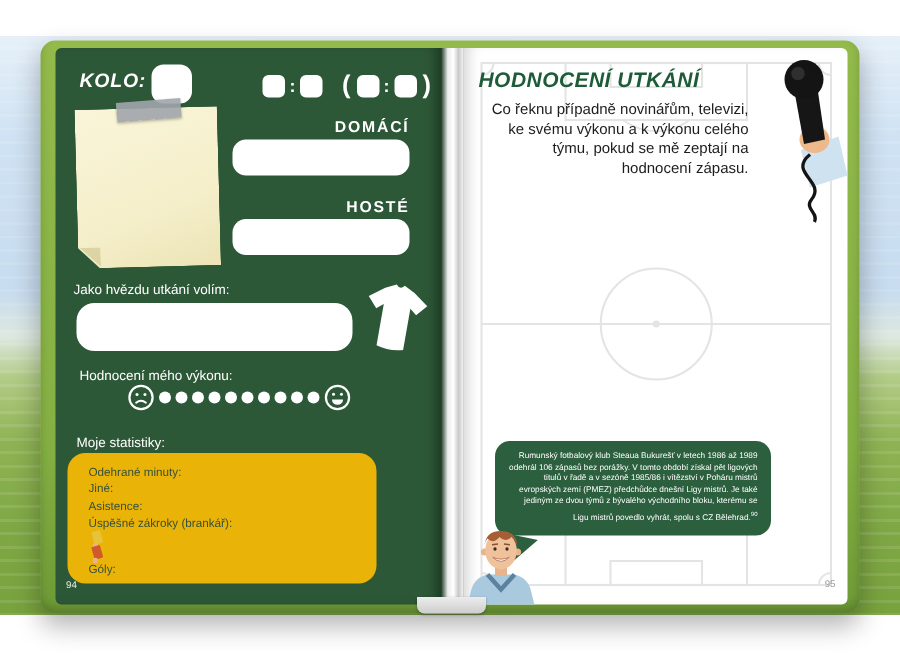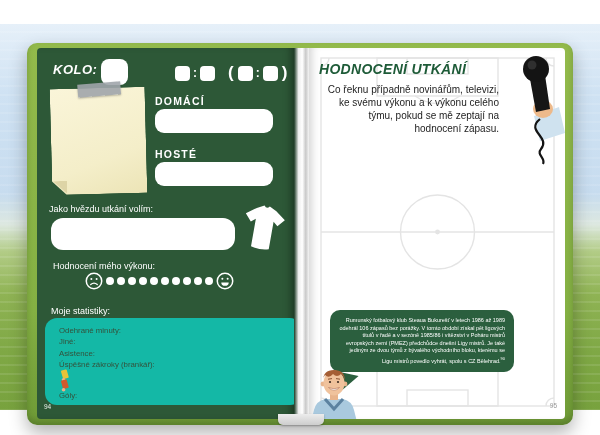--- a/index.html
+++ b/index.html
@@ -6,21 +6,21 @@
   .scene{position:relative;width:600px;height:435px;background:#ffffff;overflow:hidden;
          font-family:"Liberation Sans",sans-serif;}
   
   .photo-bg{position:absolute;left:0;top:24px;width:600px;height:386px;
     background:
       repeating-linear-gradient(180deg, rgba(255,255,255,0) 0 7px, rgba(255,255,255,0.10) 7px 9px),
       linear-gradient(180deg,#e6f0f9 0%,#cfe2f3 18%,#c7dcef 44%,#dde8e0 52%,#b2cc86 59%,#8fb354 70%,#7fa845 85%,#78a23e 100%);}
   
   .book{position:absolute;left:27px;top:27px;width:546px;height:382px;border-radius:10px;
     background:linear-gradient(180deg,#93ba4b 0%,#84b043 70%,#6e9a36 100%);
-    box-shadow:0 8px 18px rgba(0,0,0,0.30), inset 0 -4px 6px rgba(0,0,0,0.18);margin-top:16px;}
+    box-shadow:0 8px 18px rgba(0,0,0,0.30), inset 0 -4px 6px rgba(0,0,0,0.18);}
   .page{position:absolute;top:5px;height:371px;}
   .page-left{left:10px;width:257px;background:#2D5837;border-radius:4px 0 0 4px;
     box-shadow:inset -7px 0 9px -5px rgba(0,0,0,0.45);}
   .gutter{position:absolute;top:5px;left:267px;width:15px;height:371px;
     background:linear-gradient(90deg,#1c3a24 0%,#ececec 30%,#ffffff 55%,#c9c9c9 78%,#f4f4f4 100%);}
   .page-right{left:282px;width:256px;background:#ffffff;border-radius:0 4px 4px 0;overflow:hidden;
     box-shadow:inset 8px 0 10px -6px rgba(0,0,0,0.20);text-align:right;}
   .spine-tab{position:absolute;left:251px;top:371px;width:46px;height:11px;
     background:linear-gradient(180deg,#ececec,#cdcdcd);border-radius:0 0 5px 5px;
     box-shadow:0 1px 2px rgba(0,0,0,0.3);}
@@ -39,37 +39,37 @@
   .sticky-note{position:absolute;left:14px;top:40px;width:95px;height:106px;transform:rotate(-1.5deg);}
   .note-body{width:100%;height:100%;
     background:linear-gradient(160deg,#faf5d9 0%,#f4eec9 65%,#ece4b6 100%);
     clip-path:polygon(0 0,100% 0,100% 100%,15% 100%,0 87%);
     box-shadow:2px 3px 5px rgba(0,0,0,0.35);}
   .note-fold{position:absolute;left:1px;bottom:1px;width:14px;height:13px;background:#ddd4a6;
     clip-path:polygon(0 0,100% 0,100% 100%);}
   .note-tape{position:absolute;left:28px;top:-5px;width:43px;height:13px;background:rgba(160,165,171,0.9);
     transform:rotate(-3deg);box-shadow:0 1px 2px rgba(0,0,0,0.25);}
 
-  .team-label{position:absolute;left:118px;width:118px;text-align:left;color:#fff;
+  .team-label{position:absolute;left:118px;width:118px;text-align:right;color:#fff;
     font-weight:bold;font-size:10.5px;letter-spacing:1.2px;}
   .team-input{position:absolute;left:118px;width:118px;height:24px;background:#fff;border-radius:9px;}
   .lbl-domaci{top:47px}.inp-domaci{top:61px}
   .lbl-hoste{top:100px}.inp-hoste{top:114px}
 
   .star-label{position:absolute;left:12px;top:156px;color:#fff;font-size:9px;}
   .star-input{position:absolute;left:14px;top:170px;width:184px;height:32px;background:#fff;border-radius:12px;}
   .tshirt{position:absolute;left:199px;top:155px;width:54px;height:54px;transform:rotate(10deg);}
 
   .perf-label{position:absolute;left:16px;top:213px;color:#fff;font-size:9px;}
   .rating-row{position:absolute;left:48px;top:224px;display:flex;align-items:center;gap:3px;}
   .dot{width:8px;height:8px;border-radius:50%;background:#fff;}
   .face{width:18px;height:18px;}
 
   .stats-label{position:absolute;left:14px;top:258px;color:#fff;font-size:9px;}
-  .stats-panel{position:absolute;left:8px;top:270px;width:257px;height:87px;background:#14b8a6;
+  .stats-panel{position:absolute;left:8px;top:270px;width:206px;height:87px;background:#eab308;
     border-radius:12px;padding:7px 0 3px 14px;box-sizing:border-box;color:#34513b;
     font-size:7.8px;line-height:11.3px;}
   .card-row{height:10px;display:flex;align-items:center;}
   .page-num{font-size:6.5px;}
   .page-num-left{position:absolute;left:7px;top:355px;color:#e9f0ea;}
   .page-num-right{position:absolute;right:8px;top:354px;color:#9a9a9a;}
 
   
   .pitch-svg{position:absolute;left:0;top:0;}
   .rp-title{position:absolute;left:10px;top:13px;color:#1E5B38;font-size:14px;font-weight:bold;

